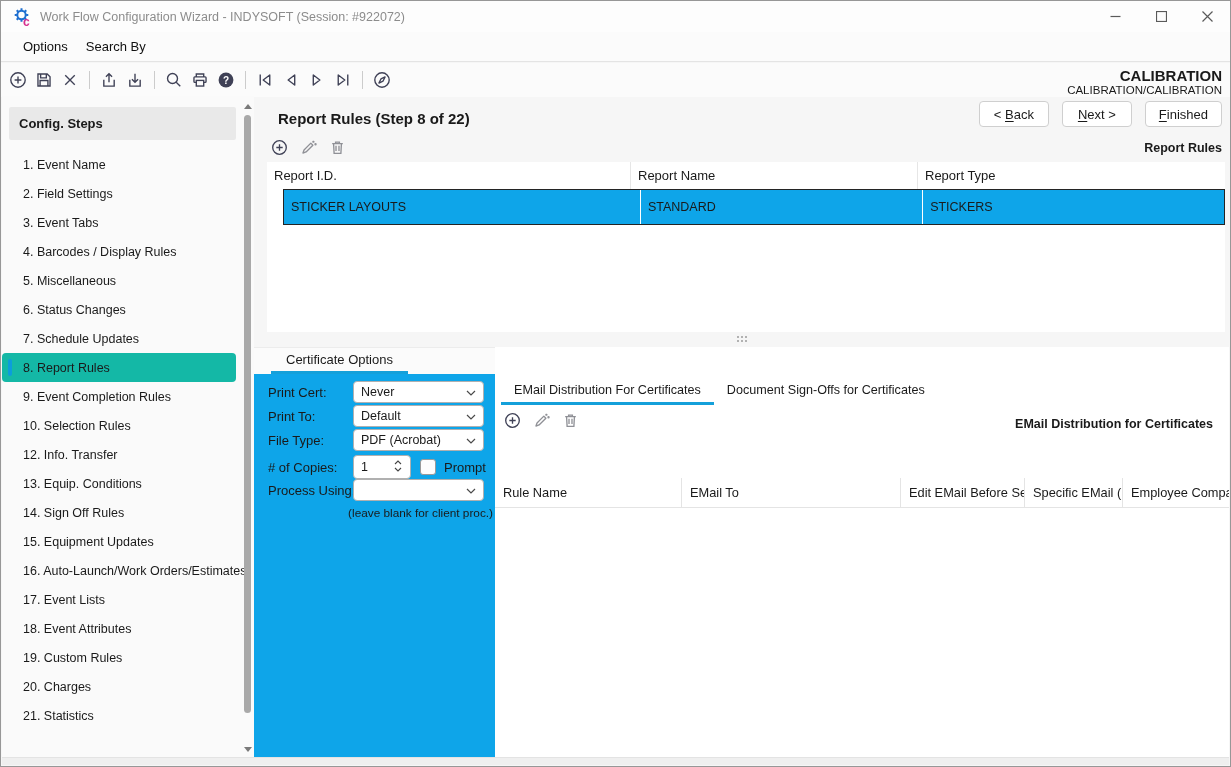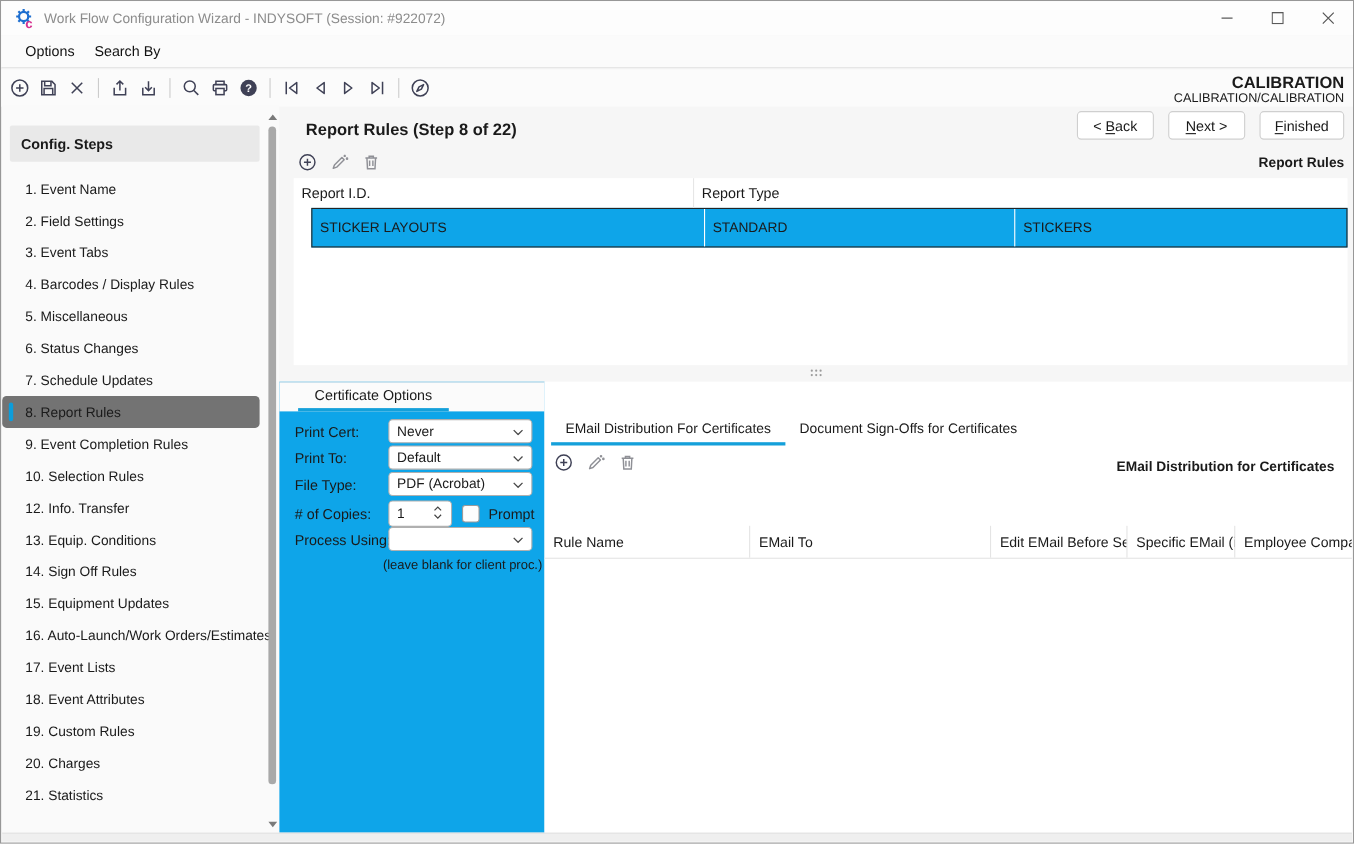--- a/index.html
+++ b/index.html
@@ -35,26 +35,26 @@
   .ctx { position:absolute; right:8px; top:66px; text-align:right; }
   .ctx-title { font-size:15px; font-weight:bold; line-height:17px; }
   .ctx-sub { font-size:11.5px; line-height:13px; }
   .navbtns { position:absolute; right:8px; top:100px; display:flex; gap:13px; }
   .wbtn { height:26px; min-width:70px; padding:0 13px; background:#fff; border:1px solid #cfcfcf;
           border-radius:4px; font-size:13px; font-family:inherit; color:#1a1a1a; }
   .accel { text-decoration:underline; text-underline-offset:2px; }
 
   
   .sidebar { position:absolute; left:1px; top:95px; width:252px; bottom:9px; background:#fafafa; }
-  .sb-header { margin:18px 18px 0 7px; height:33px; background:#e9e9e9; border-radius:2px;
+  .sb-header { margin:11px 18px 0 7px; height:33px; background:#e9e9e9; border-radius:2px;
                display:flex; align-items:center; padding-left:10px; font-size:13px; font-weight:bold; }
   .sb-list { margin-top:10px; }
   .sb-item { height:29px; display:flex; align-items:center; padding-left:21px; font-size:12.5px;
              white-space:nowrap; margin-right:18px; position:relative; border-radius:4px; }
-  .sb-item.selected { background:#737373; }
+  .sb-item.selected { background:#14b8a6; }
   .sb-item.selected::before { content:""; position:absolute; left:6px; top:6px; bottom:6px;
              width:3.5px; border-radius:2px; background:#0c9ddb; }
   .sb-scrollbar { position:absolute; right:0; top:2px; bottom:0; width:12px; }
   .sb-arrow { position:absolute; left:0; width:12px; height:12px; display:flex; align-items:center;
               justify-content:center; background:transparent; border:none; }
   .arrow-up { top:2px; } .arrow-down { bottom:2px; }
   .tri-up { width:0; height:0; border-left:4px solid transparent; border-right:4px solid transparent;
             border-bottom:5px solid #7a7a7a; }
   .tri-down { width:0; height:0; border-left:4px solid transparent; border-right:4px solid transparent;
             border-top:5px solid #7a7a7a; }
@@ -325,20 +325,21 @@
       <svg width="17" height="17" viewBox="0 0 16 16" fill="none" stroke="#8f9096" stroke-width="1.25">
         <path d="M3 4.3h10M6.2 4.3V2.9h3.6v1.4M4.3 4.3l.5 9.2h6.4l.5-9.2M6.6 6.4v4.9M9.4 6.4v4.9"></path>
         </svg>
     </button>
   </div>
   <div class="cap1">Report Rules</div>
 
   <div class="tbl1">
     <div class="tbl1-head">
       <div class="th1 c1a">Report I.D.</div>
+      <div class="th1 c1b">Report Name</div>
       <div class="th1 c1c">Report Type</div>
     </div>
     <div class="tbl1-row">
       <div class="td1 r1a">STICKER LAYOUTS</div>
       <div class="td1 r1b">STANDARD</div>
       <div class="td1 r1c">STICKERS</div>
     </div>
   </div>
 
   <div class="dots-h">

